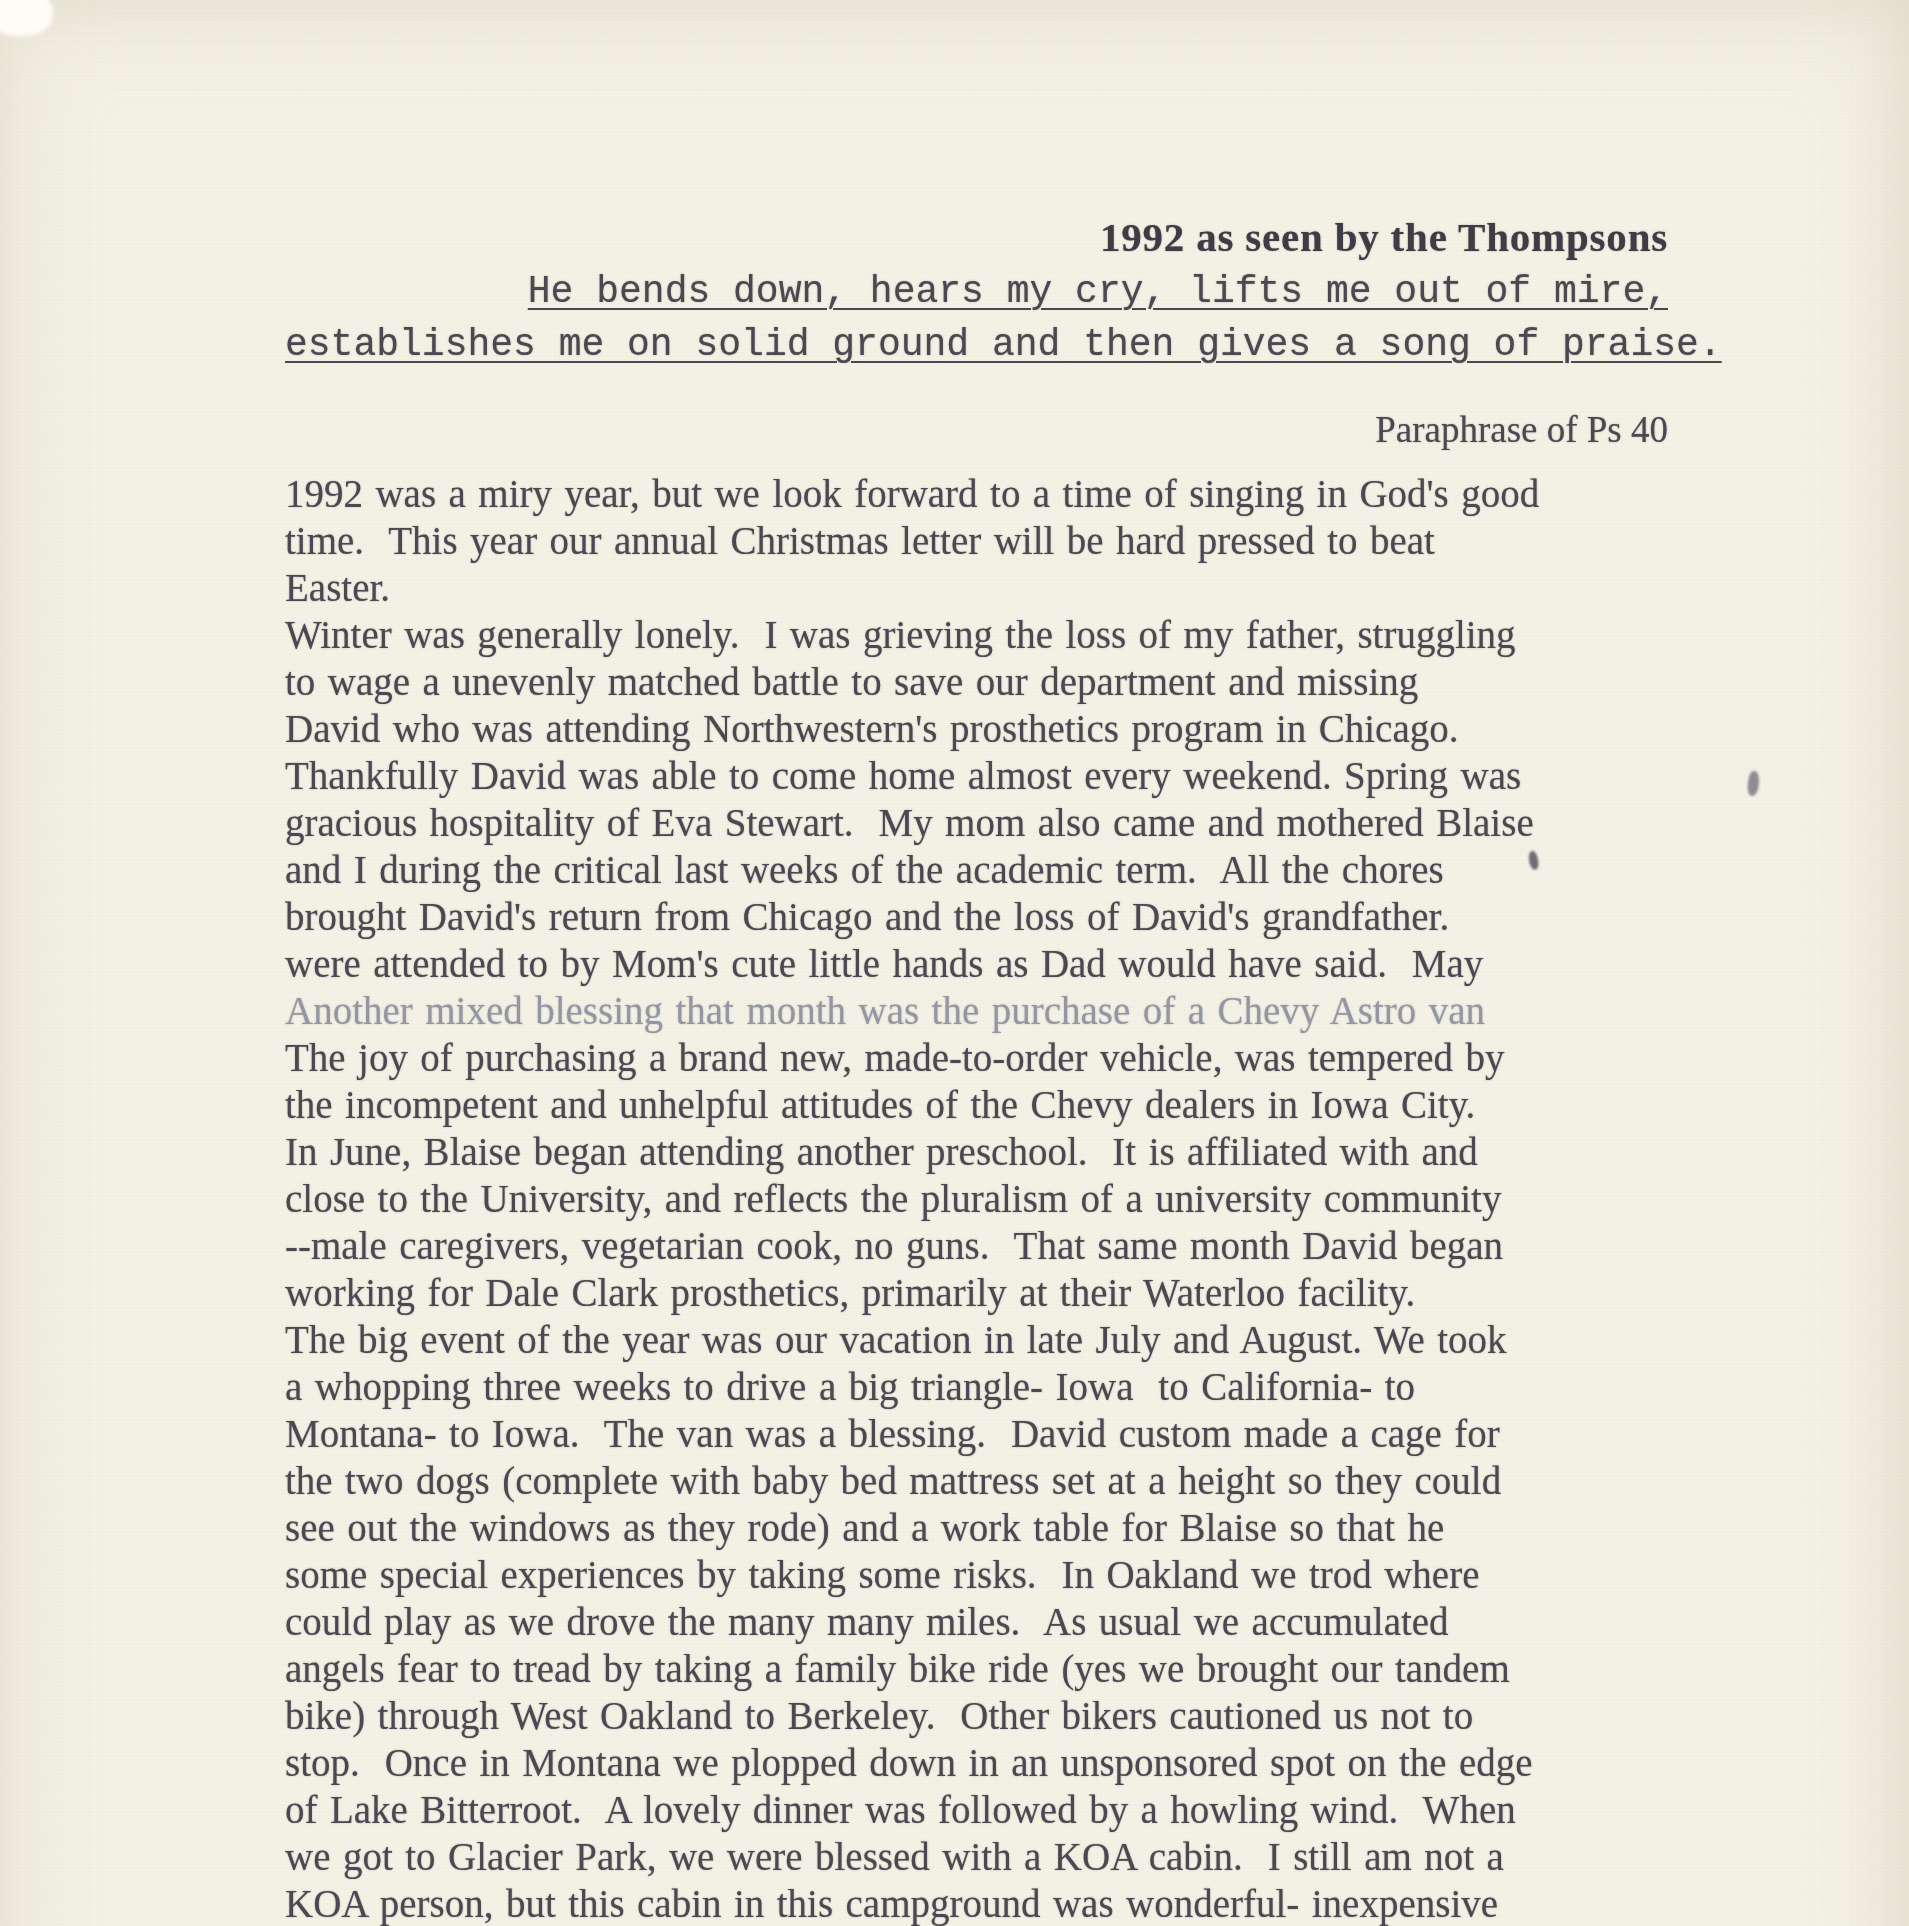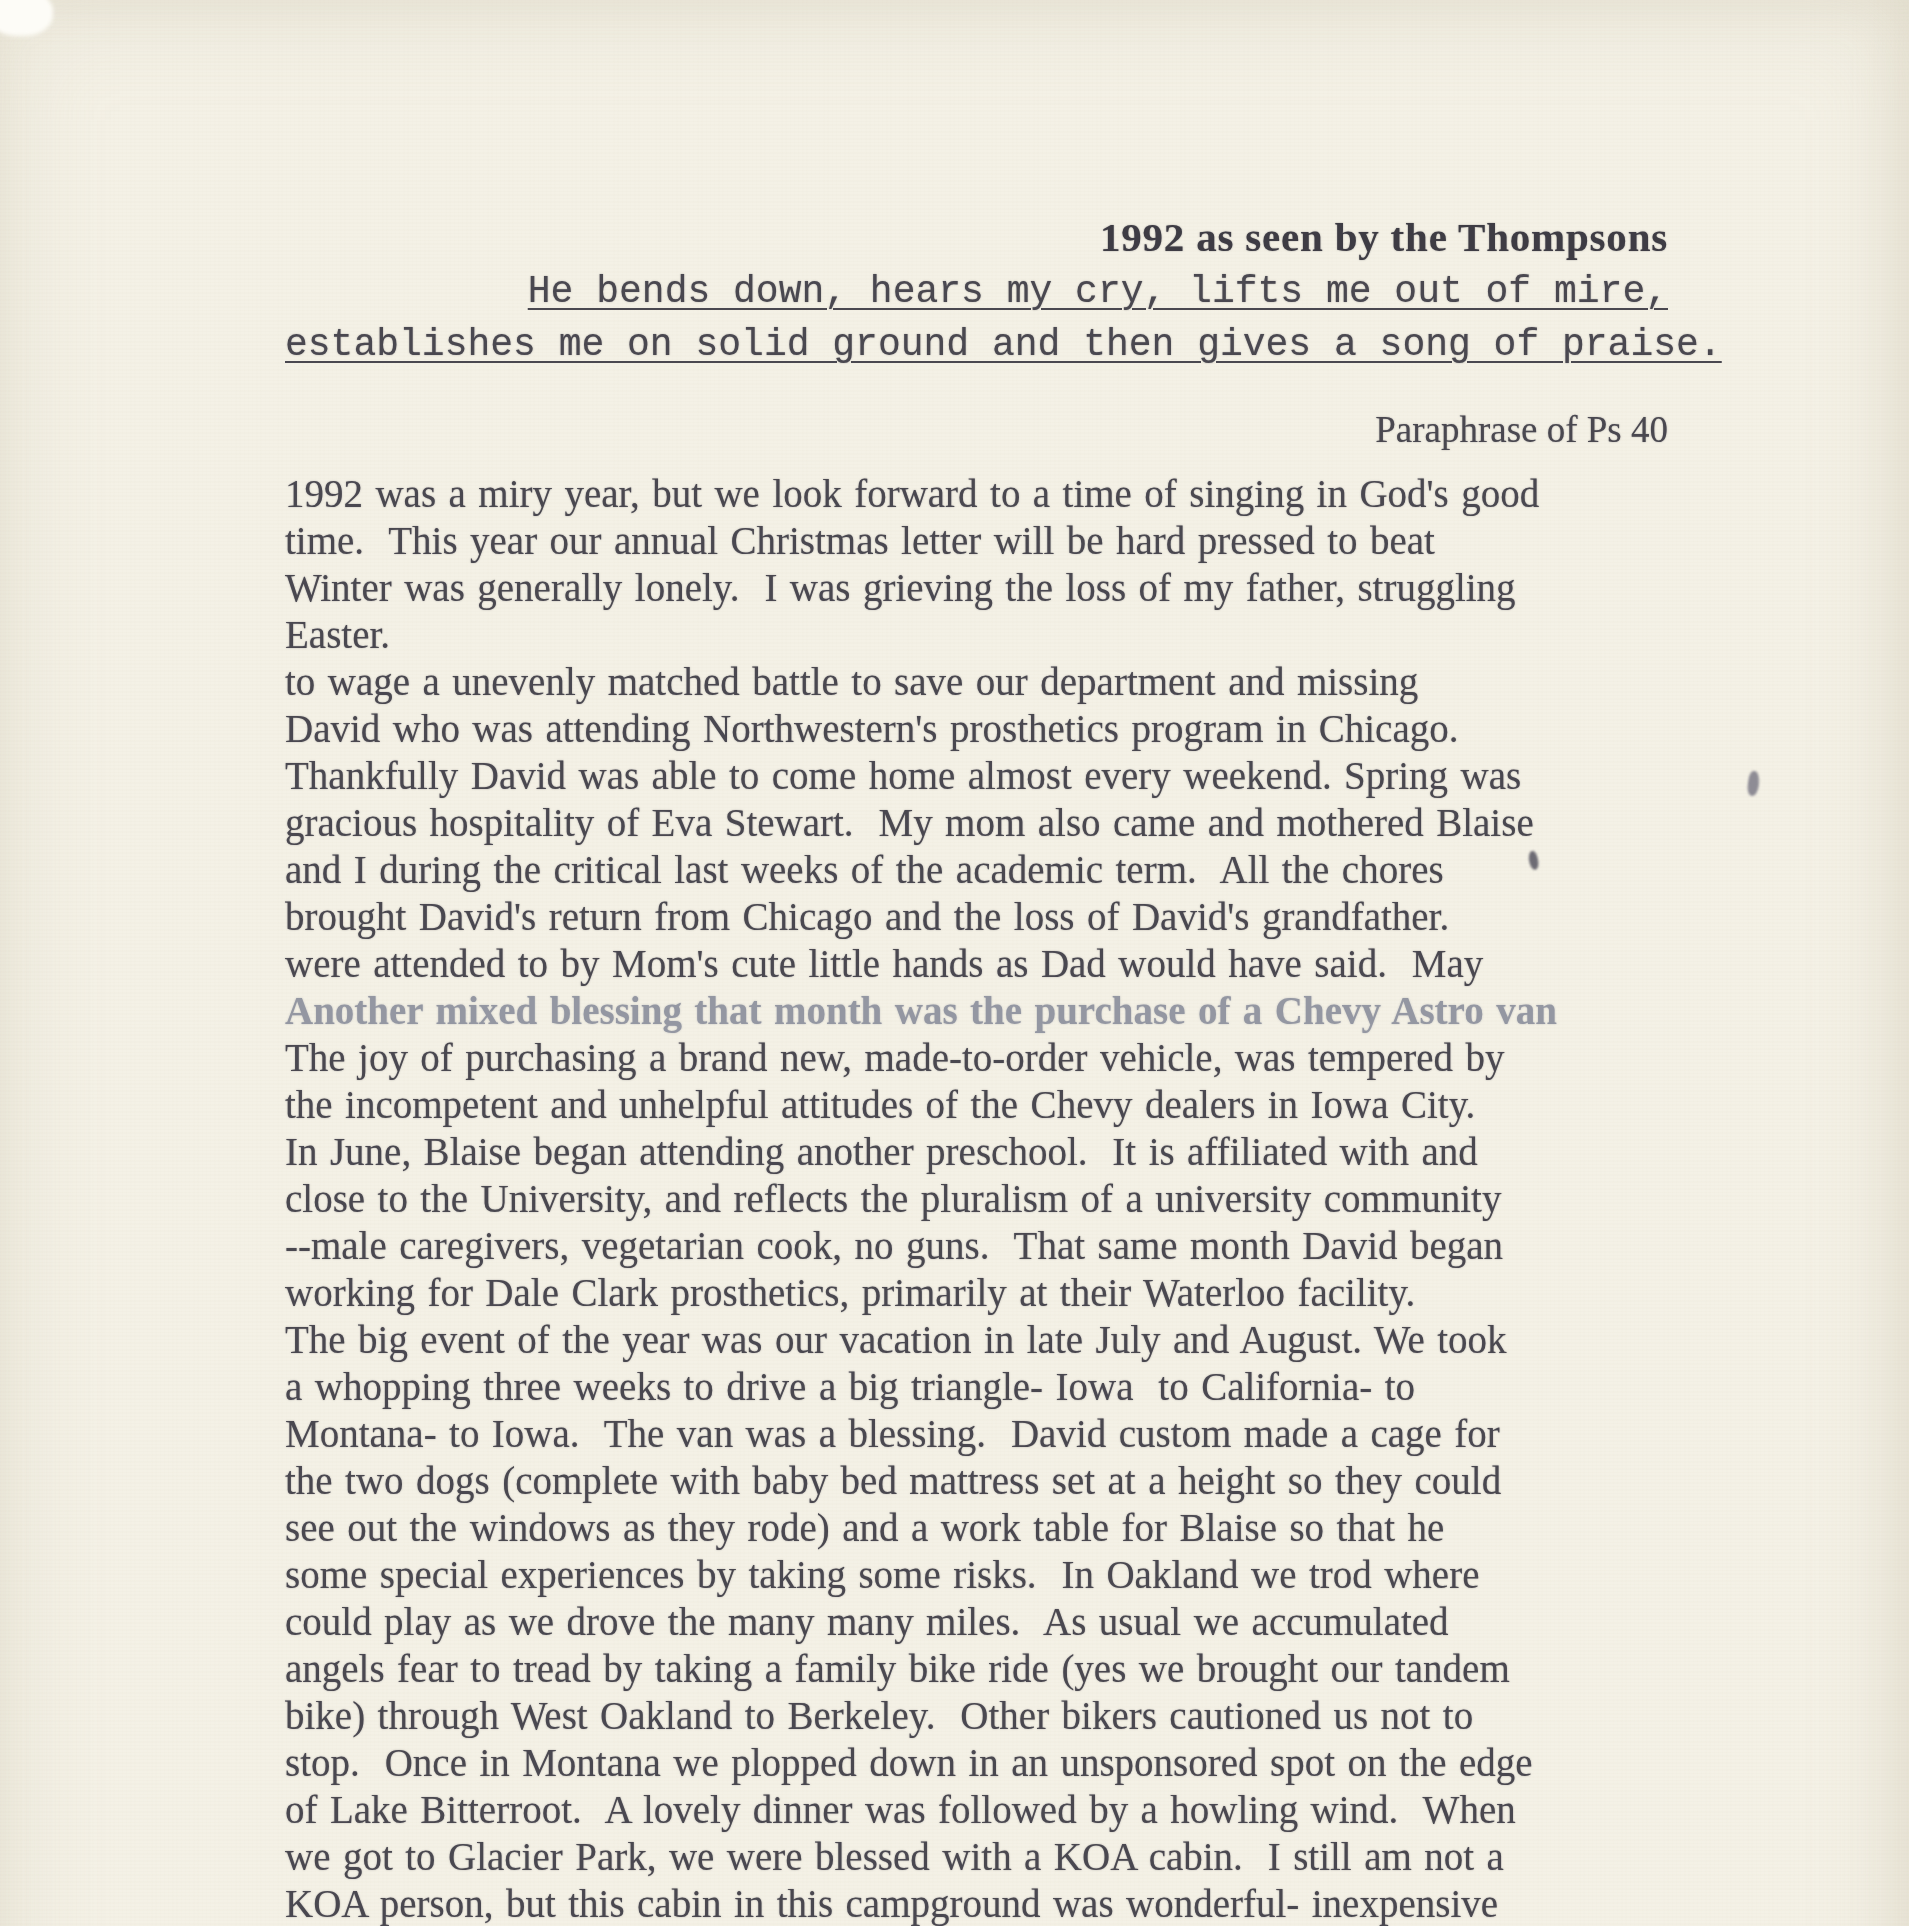--- a/index.html
+++ b/index.html
@@ -72,21 +72,20 @@
     font-size: 39px;
     line-height: 47px;
     white-space: pre;
     word-spacing: 2.7px;
     letter-spacing: 0px;
     text-shadow: 0 0 1.5px rgba(64,62,72,0.5);
   }
   .line.faint {
     color: var(--faint-ink, #9497a2);
     text-shadow: 0 0 1.9px rgba(148,151,162,0.6);
-    font-weight: bold;
   }
   .ink-blob {
     position: absolute;
     left: 1748px; top: 771px;
     width: 10.8px; height: 25px;
     background: #8e8c95;
     border-radius: 40% 60% 50% 50%;
     transform: rotate(8deg);
     filter: blur(1.2px);
   }
@@ -110,22 +109,22 @@
   <header class="head">
     <h1 class="title">1992 as seen by the Thompsons</h1>
     <div class="epigraph">He bends down, hears my cry, lifts me out of mire,</div>
     <div class="epigraph">establishes me on solid ground and then gives a song of praise.</div>
     <div class="attribution">Paraphrase of Ps 40</div>
   </header>
 
   <main class="body-text">
       <div class="line">1992 was a miry year, but we look forward to a time of singing in God's good</div>
       <div class="line">time.  This year our annual Christmas letter will be hard pressed to beat</div>
+      <div class="line">Easter.</div>
       <div class="line">Winter was generally lonely.  I was grieving the loss of my father, struggling</div>
-      <div class="line">Easter.</div>
       <div class="line">to wage a unevenly matched battle to save our department and missing</div>
       <div class="line">David who was attending Northwestern's prosthetics program in Chicago.</div>
       <div class="line">Thankfully David was able to come home almost every weekend. Spring was</div>
       <div class="line">gracious hospitality of Eva Stewart.  My mom also came and mothered Blaise</div>
       <div class="line">and I during the critical last weeks of the academic term.  All the chores</div>
       <div class="line">brought David's return from Chicago and the loss of David's grandfather.</div>
       <div class="line">were attended to by Mom's cute little hands as Dad would have said.  May</div>
       <div class="line faint">Another mixed blessing that month was the purchase of a Chevy Astro van</div>
       <div class="line">The joy of purchasing a brand new, made-to-order vehicle, was tempered by</div>
       <div class="line">the incompetent and unhelpful attitudes of the Chevy dealers in Iowa City.</div>

